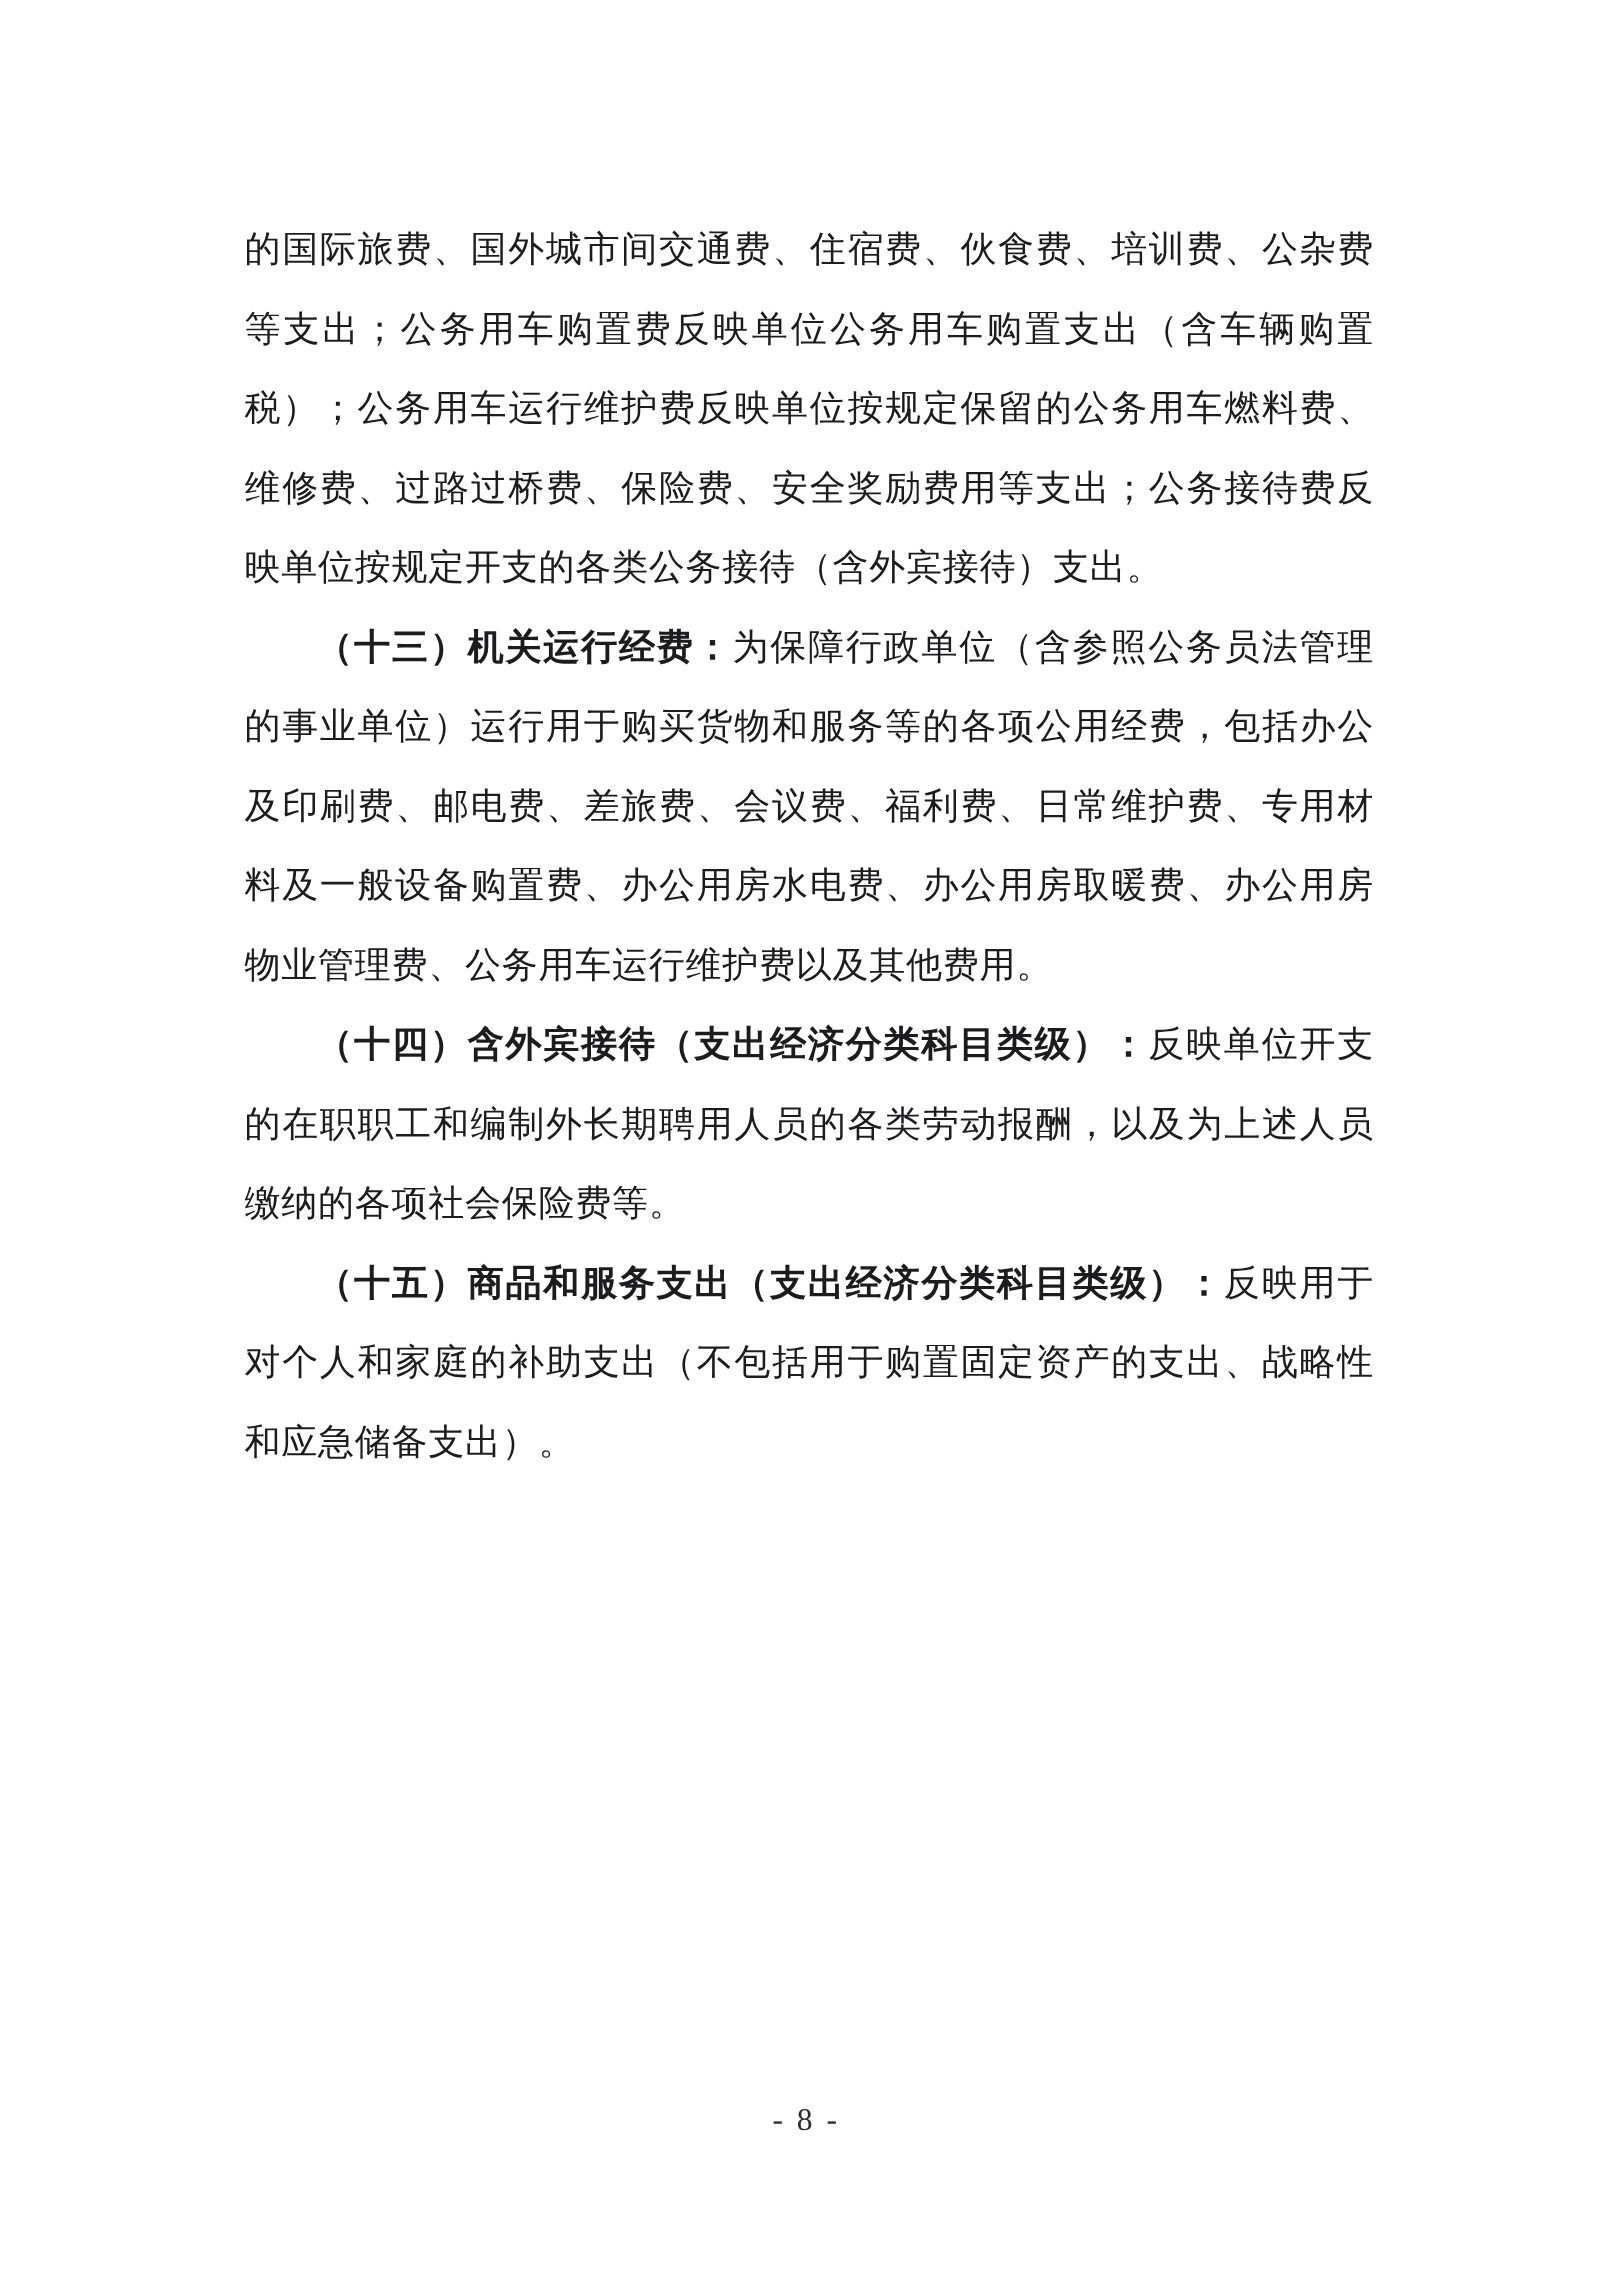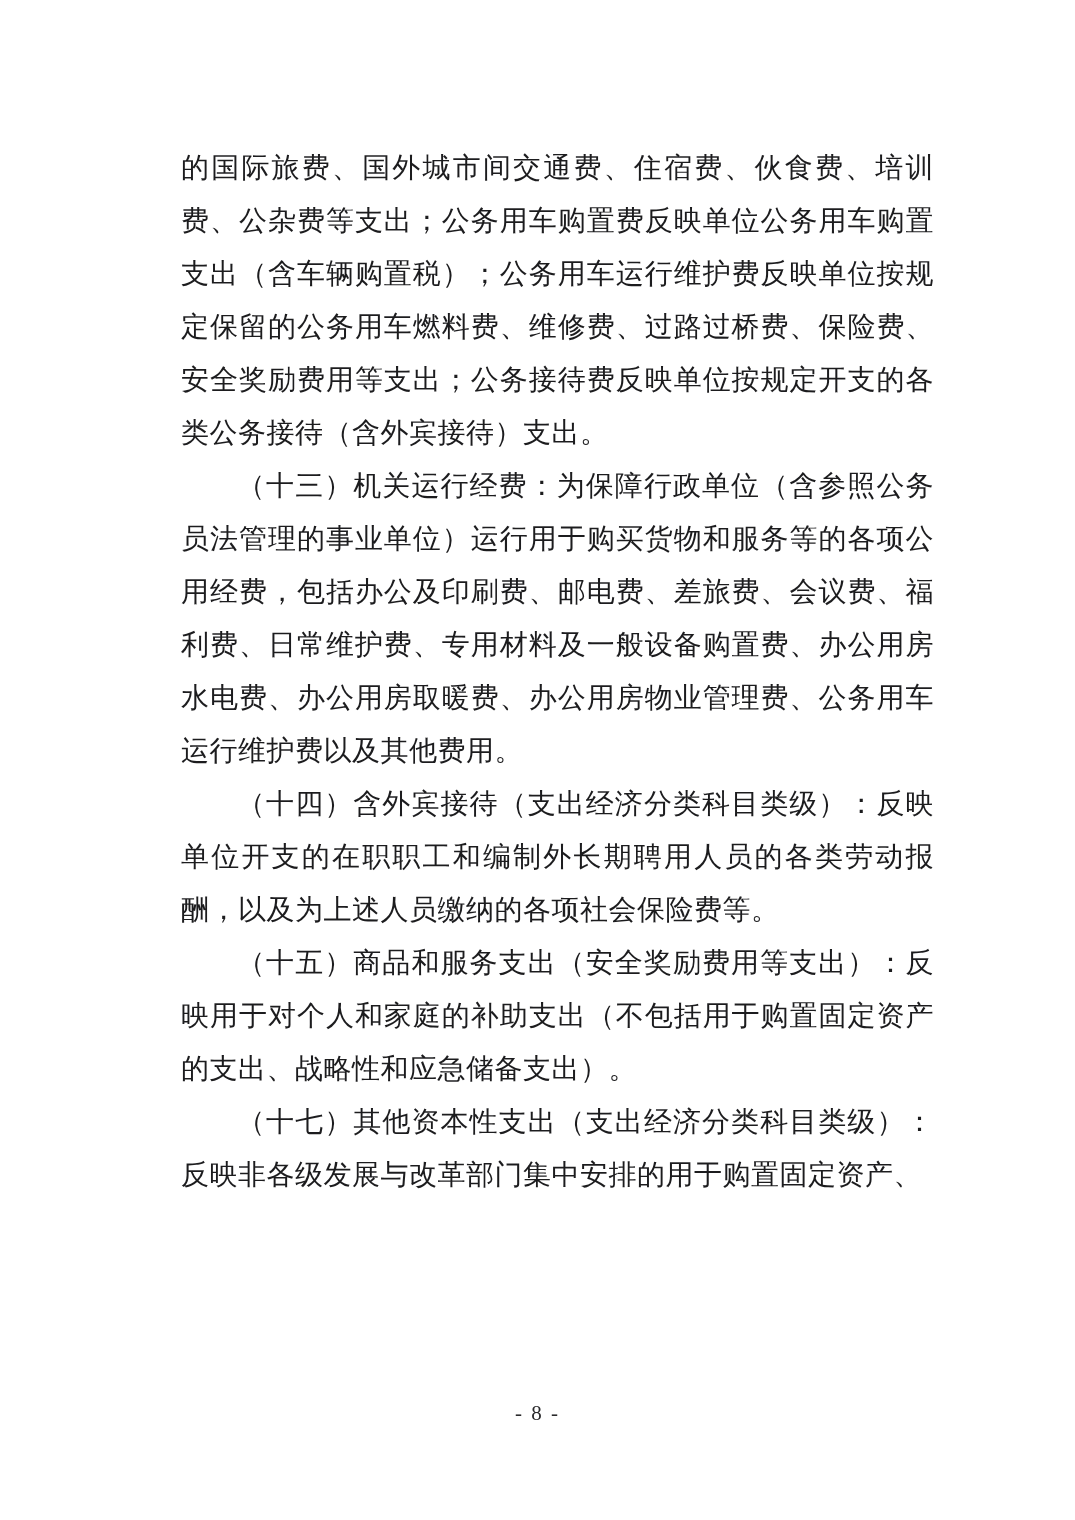--- a/index.html
+++ b/index.html
@@ -10,39 +10,39 @@
   .page {
     position: relative;
     width: 1075px;
     height: 1520px;
     background: #ffffff;
     overflow: hidden;
     font-family: "Liberation Serif", "DejaVu Serif", serif;
   }
   .content {
     position: absolute;
-    left: 181px;
+    left: 163px;
     top: 141px;
     width: 753px;
-    font-size: 28px;
+    font-size: 24px;
     line-height: 53px;
     color: #1c1c1e;
     text-align: justify;
     text-justify: inter-character;
     letter-spacing: 0.5px;
   }
   .content p {
     margin: 0;
     padding: 0;
   }
   .content p.indent {
     text-indent: 2em;
   }
   .content .run-bold {
-    font-weight: 400;
+    font-weight: 700;
   }
   .footer {
     position: absolute;
     left: 0;
     top: 1400px;
     width: 100%;
     text-align: center;
     font-size: 21px;
     line-height: 26px;
     color: #2a2a2c;
@@ -50,19 +50,18 @@
   }
 </style>
 </head>
 <body>
 
 <div class="page">
   <div class="content" id="doc-content">
       <p><span>的国际旅费、国外城市间交通费、住宿费、伙食费、培训费、公杂费等支出；公务用车购置费反映单位公务用车购置支出（含车辆购置税）；公务用车运行维护费反映单位按规定保留的公务用车燃料费、维修费、过路过桥费、保险费、安全奖励费用等支出；公务接待费反映单位按规定开支的各类公务接待（含外宾接待）支出。</span></p>
       <p class="indent"><span class="run-bold">（十三）机关运行经费：</span><span>为保障行政单位（含参照公务员法管理的事业单位）运行用于购买货物和服务等的各项公用经费，包括办公及印刷费、邮电费、差旅费、会议费、福利费、日常维护费、专用材料及一般设备购置费、办公用房水电费、办公用房取暖费、办公用房物业管理费、公务用车运行维护费以及其他费用。</span></p>
       <p class="indent"><span class="run-bold">（十四）含外宾接待（支出经济分类科目类级）：</span><span>反映单位开支的在职职工和编制外长期聘用人员的各类劳动报酬，以及为上述人员缴纳的各项社会保险费等。</span></p>
-      <p class="indent"><span class="run-bold">（十五）商品和服务支出（安全奖励费用等支出）：</span><span>反映用于对个人和家庭的补助支出（不包括用于购置固定资产的支出、战略性和应急储备支出）。</span></p>
-      <p class="indent"><span class="run-bold">（十七）其他资本性支出（支出经济分类科目类级）：</span><span>反映非各级发展与改革部门集中安排的用于购置固定资产、</span></p>
+      <p class="indent"><span class="run-bold">（十五）商品和服务支出（支出经济分类科目类级）：</span><span>反映用于对个人和家庭的补助支出（不包括用于购置固定资产的支出、战略性和应急储备支出）。</span></p>
     </div>
   <div class="footer">
     <span>- 8 -</span>
   </div>
 </div>
 
 </body></html>

